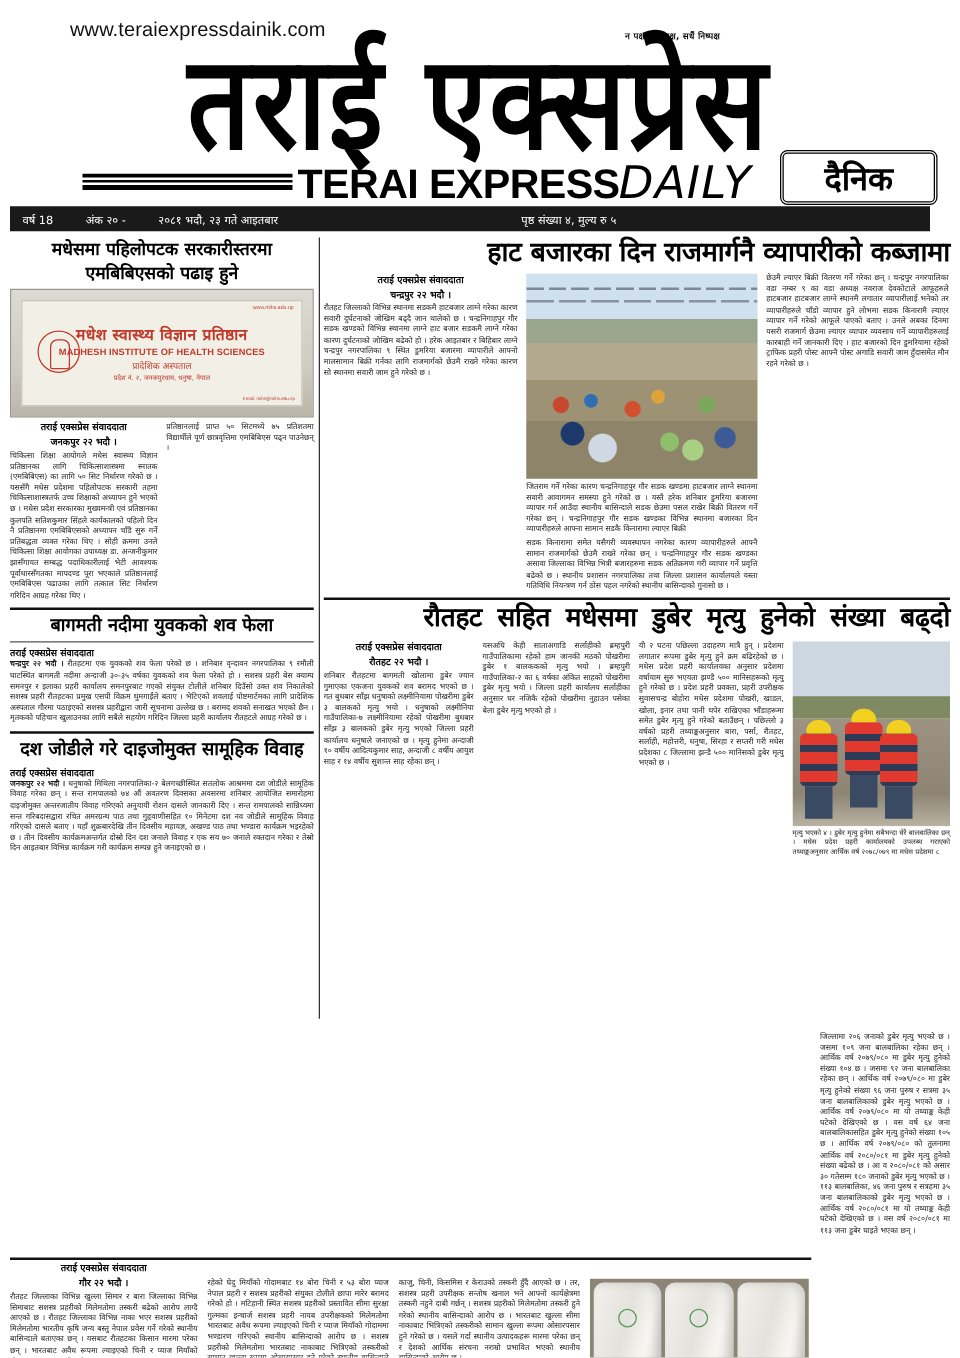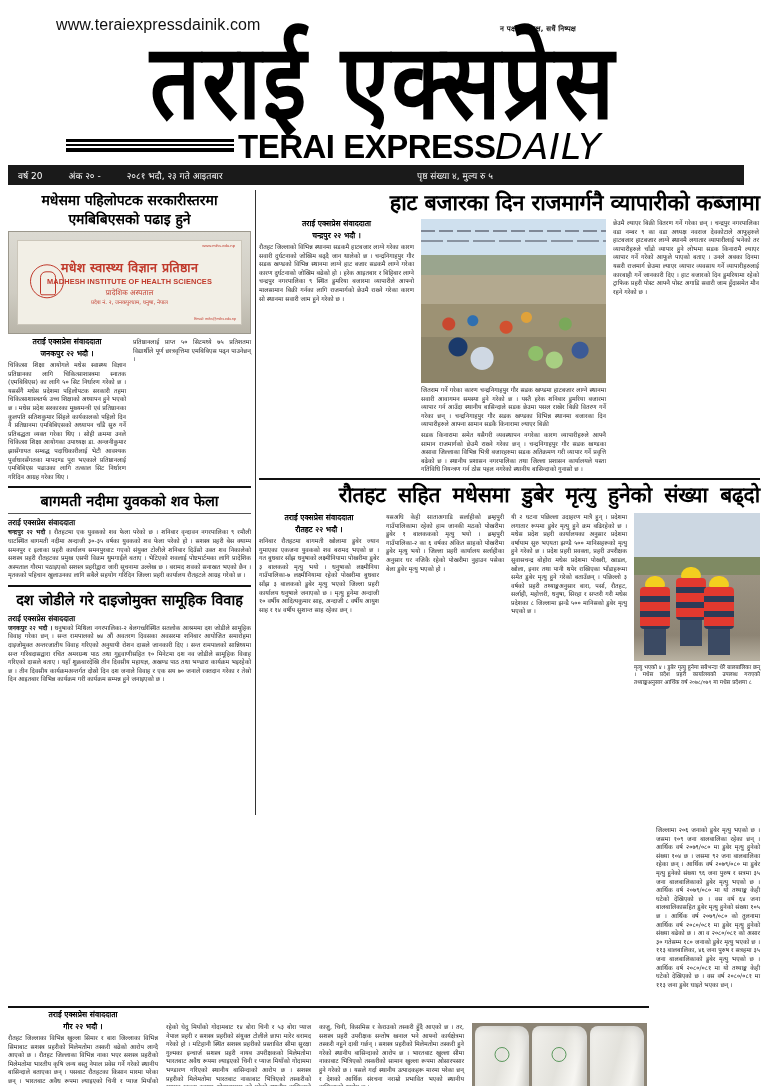--- a/index.html
+++ b/index.html
@@ -229,26 +229,27 @@
     <div class="tagline np">न पक्ष न विपक्ष, सधैं निष्पक्ष</div>
     <div class="nep-title">तराई एक्सप्रेस</div>
     <div class="latin-row">
       <div class="rule-stack">
           <i></i>
           <i></i>
           <i></i>
         </div>
       <div class="latin-bold">TERAI EXPRESS</div>
       <div class="latin-thin">DAILY</div>
+      <div class="dainik-badge np">दैनिक</div>
     </div>
   </div>
 
   <div class="infobar">
     <div class="ib-left">
-      <span class="np">वर्ष 20</span>
+      <span class="np">वर्ष 18</span>
       <span class="np">अंक २० -</span>
       <span class="np">२०८१ भदौ, २३ गते आइतबार</span>
     </div>
     <div class="ib-right np">पृष्ठ संख्या ४, मुल्य रु ५</div>
   </div>
 
   <div class="sheet" style="height:900px; margin-top:3px;">
 
     <div class="vline" style="left:247px; top:2px; height:625px;"></div>
 

